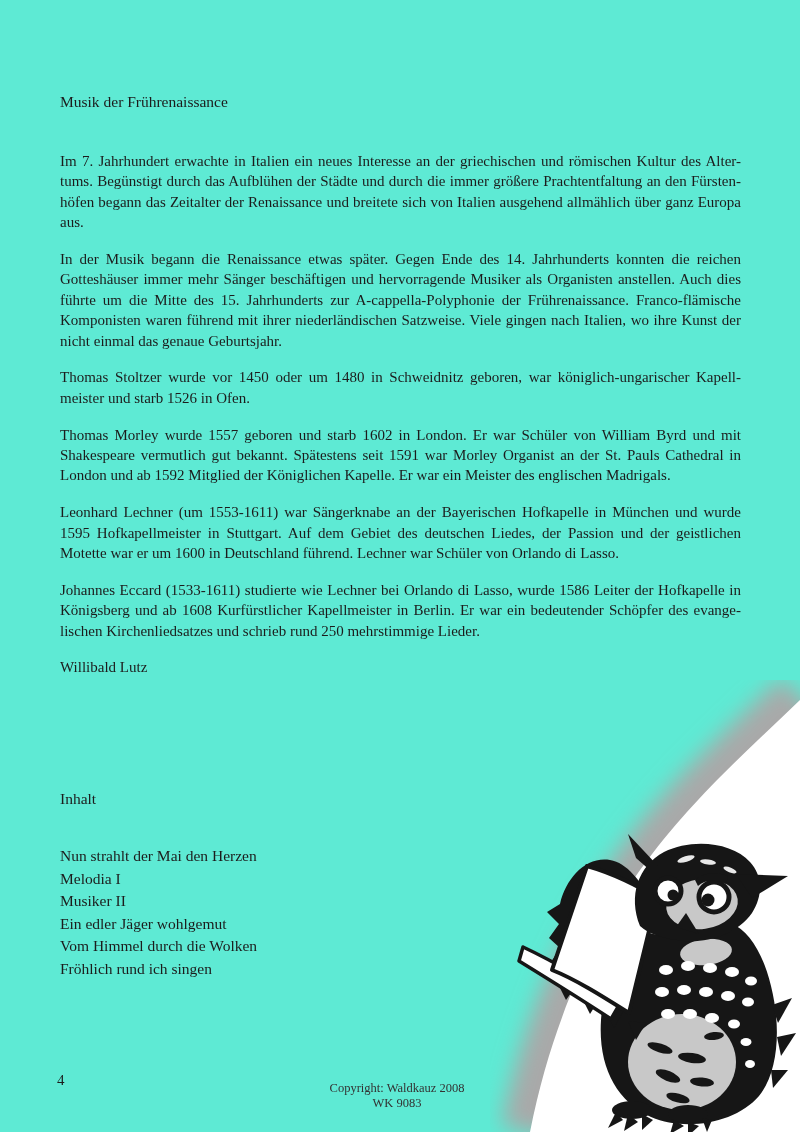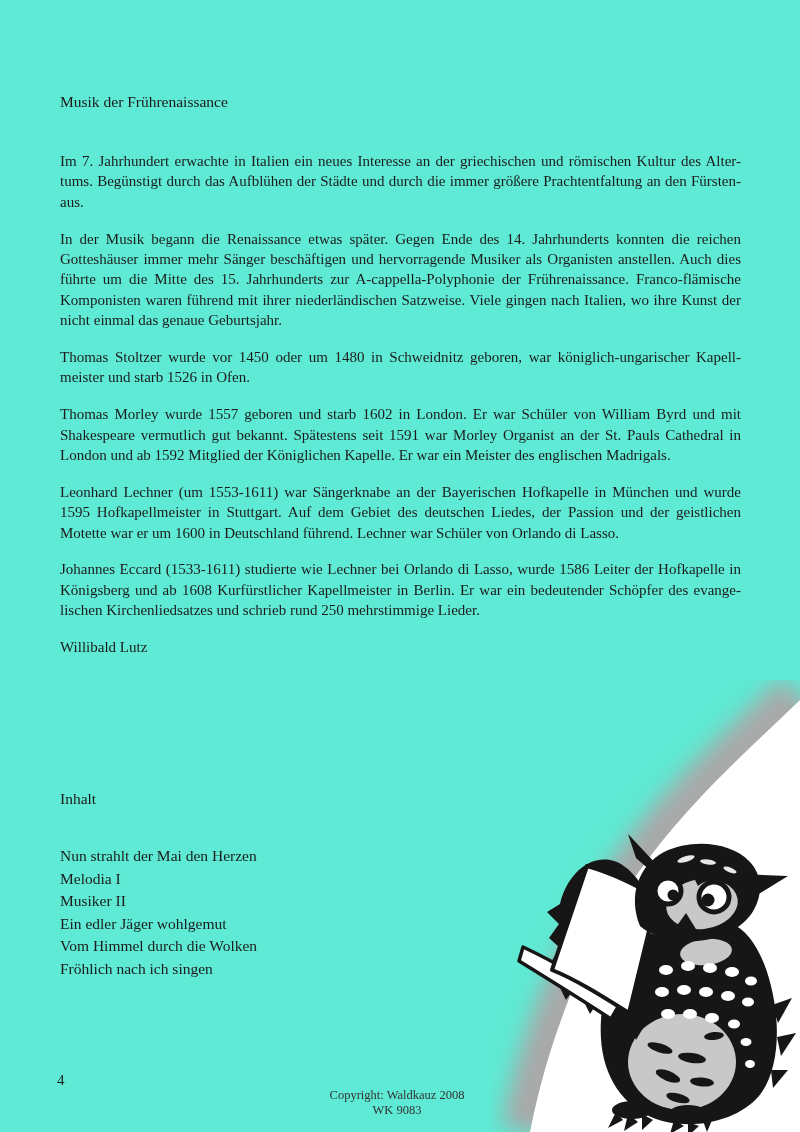--- a/index.html
+++ b/index.html
@@ -9,34 +9,35 @@
   }
   .title { position:absolute; left:60px; top:93px; font-size:15.5px; }
   .bodytext { position:absolute; left:60px; top:151px; width:681px; font-size:15px; line-height:20.4px; }
   .para { margin:0 0 16.4px 0; }
   .para .line { text-align:justify; text-align-last:justify; white-space:normal; }
   .para .line.last { text-align-last:left; }
   .signature { margin-top:0.2px; }
   .inhalt { position:absolute; left:60px; top:790px; width:681px; text-align:left; font-size:15.5px; }
   .toc { position:absolute; left:60px; top:845px; font-size:15.5px; line-height:22.6px; }
   .pageno { position:absolute; left:57px; top:1072px; font-size:15px; }
-  .copyright { position:absolute; left:60px; top:1081px; width:674px; text-align:center; font-size:12.5px; line-height:14.6px; color:#333333;margin-top:7px; }
+  .copyright { position:absolute; left:60px; top:1081px; width:674px; text-align:center; font-size:12.5px; line-height:14.6px; color:#333333; }
   .art { position:absolute; left:490px; top:680px; width:310px; height:452px; }
 </style>
 </head>
 <body>
 
 <div class="page">
 
   <div class="title">Musik der Frührenaissance</div>
 
   <div class="bodytext">
     <div class="para">
         <div class="line">Im 7. Jahrhundert erwachte in Italien ein neues Interesse an der griechischen und römischen Kultur des Alter-</div>
         <div class="line">tums. Begünstigt durch das Aufblühen der Städte und durch die immer größere Prachtentfaltung an den Fürsten-</div>
+        <div class="line">höfen begann das Zeitalter der Renaissance und breitete sich von Italien ausgehend allmählich über ganz Europa</div>
         <div class="line last">aus.</div>
       </div>
     <div class="para">
         <div class="line">In der Musik begann die Renaissance etwas später. Gegen Ende des 14. Jahrhunderts konnten die reichen</div>
         <div class="line">Gotteshäuser immer mehr Sänger beschäftigen und hervorragende Musiker als Organisten anstellen. Auch dies</div>
         <div class="line">führte um die Mitte des 15. Jahrhunderts zur A-cappella-Polyphonie der Frührenaissance. Franco-flämische</div>
         <div class="line">Komponisten waren führend mit ihrer niederländischen Satzweise. Viele gingen nach Italien, wo ihre Kunst der</div>
         <div class="line last">nicht einmal das genaue Geburtsjahr.</div>
       </div>
     <div class="para">
@@ -62,21 +63,21 @@
   </div>
 
   <div class="inhalt">Inhalt</div>
 
   <div class="toc">
       <div class="toc-line">Nun strahlt der Mai den Herzen</div>
       <div class="toc-line">Melodia I</div>
       <div class="toc-line">Musiker II</div>
       <div class="toc-line">Ein edler Jäger wohlgemut</div>
       <div class="toc-line">Vom Himmel durch die Wolken</div>
-      <div class="toc-line">Fröhlich nach ich singen</div>
+      <div class="toc-line">Fröhlich rund ich singen</div>
     </div>
 
   <svg class="art" viewBox="0 0 310 452" aria-hidden="true">
     <defs>
       <filter id="sb" x="-60%" y="-60%" width="220%" height="220%">
           <feGaussianBlur stdDeviation="11"></feGaussianBlur>
         </filter>
     </defs>
 
     <g>

